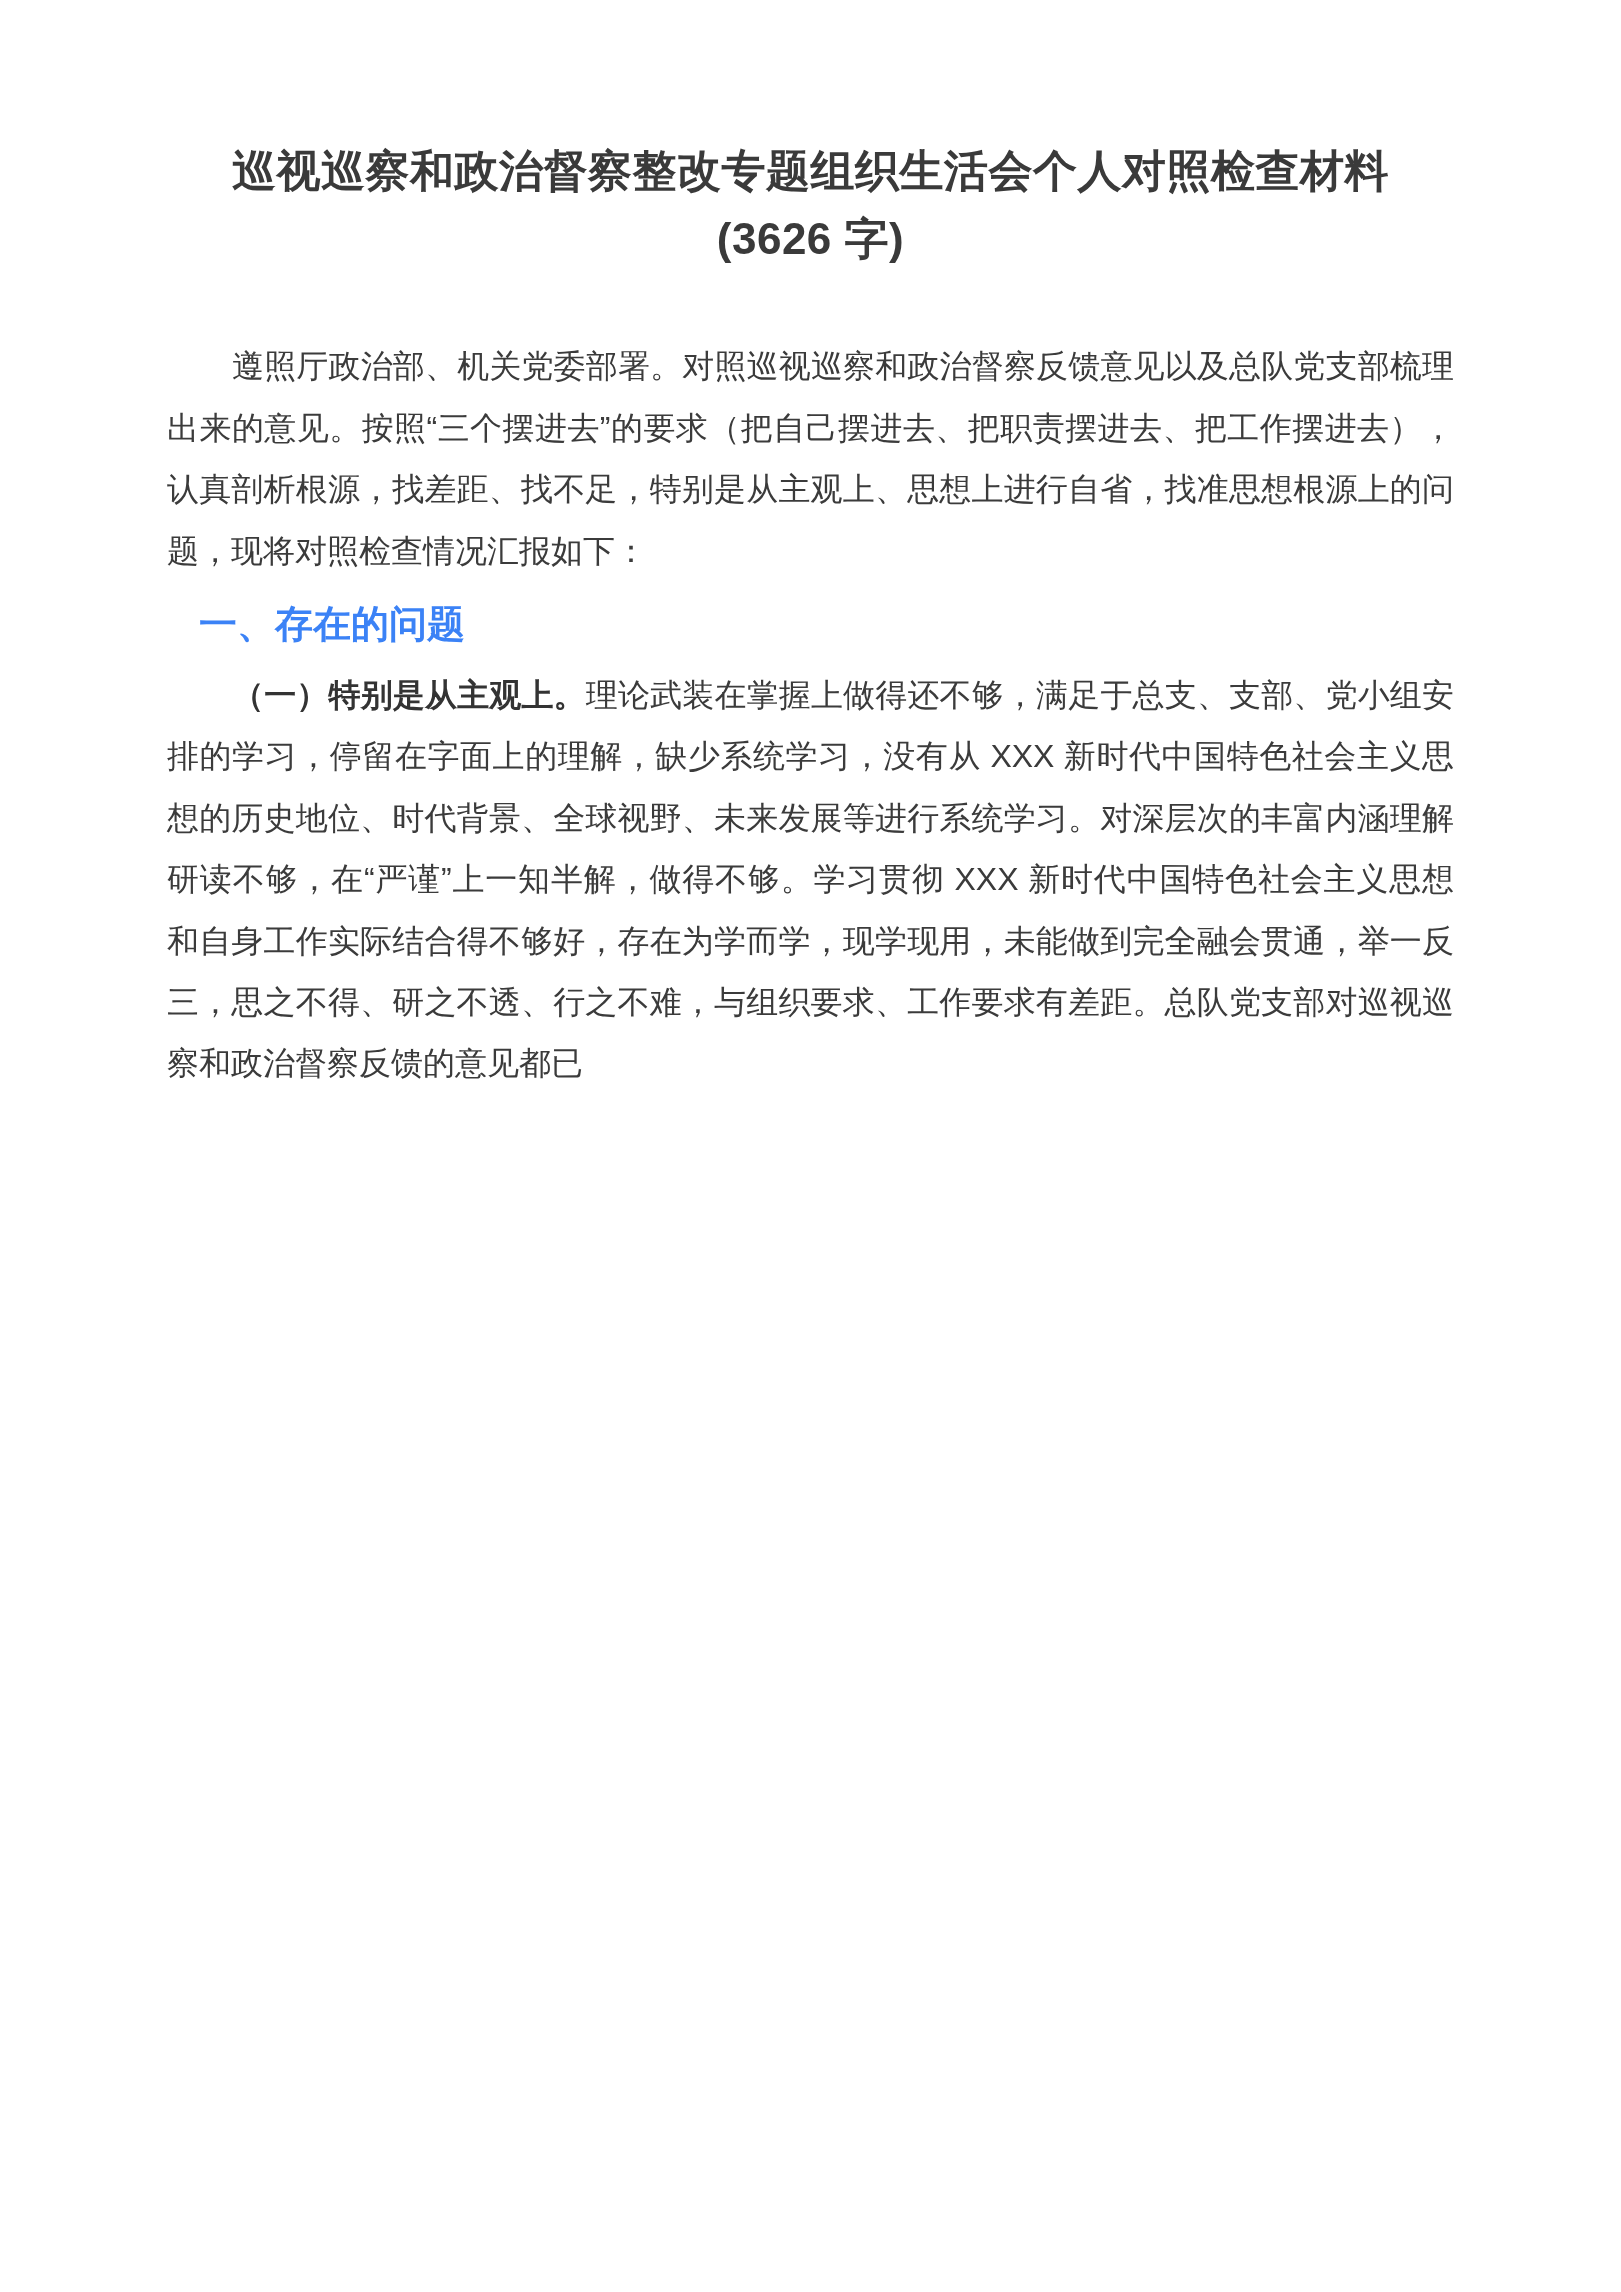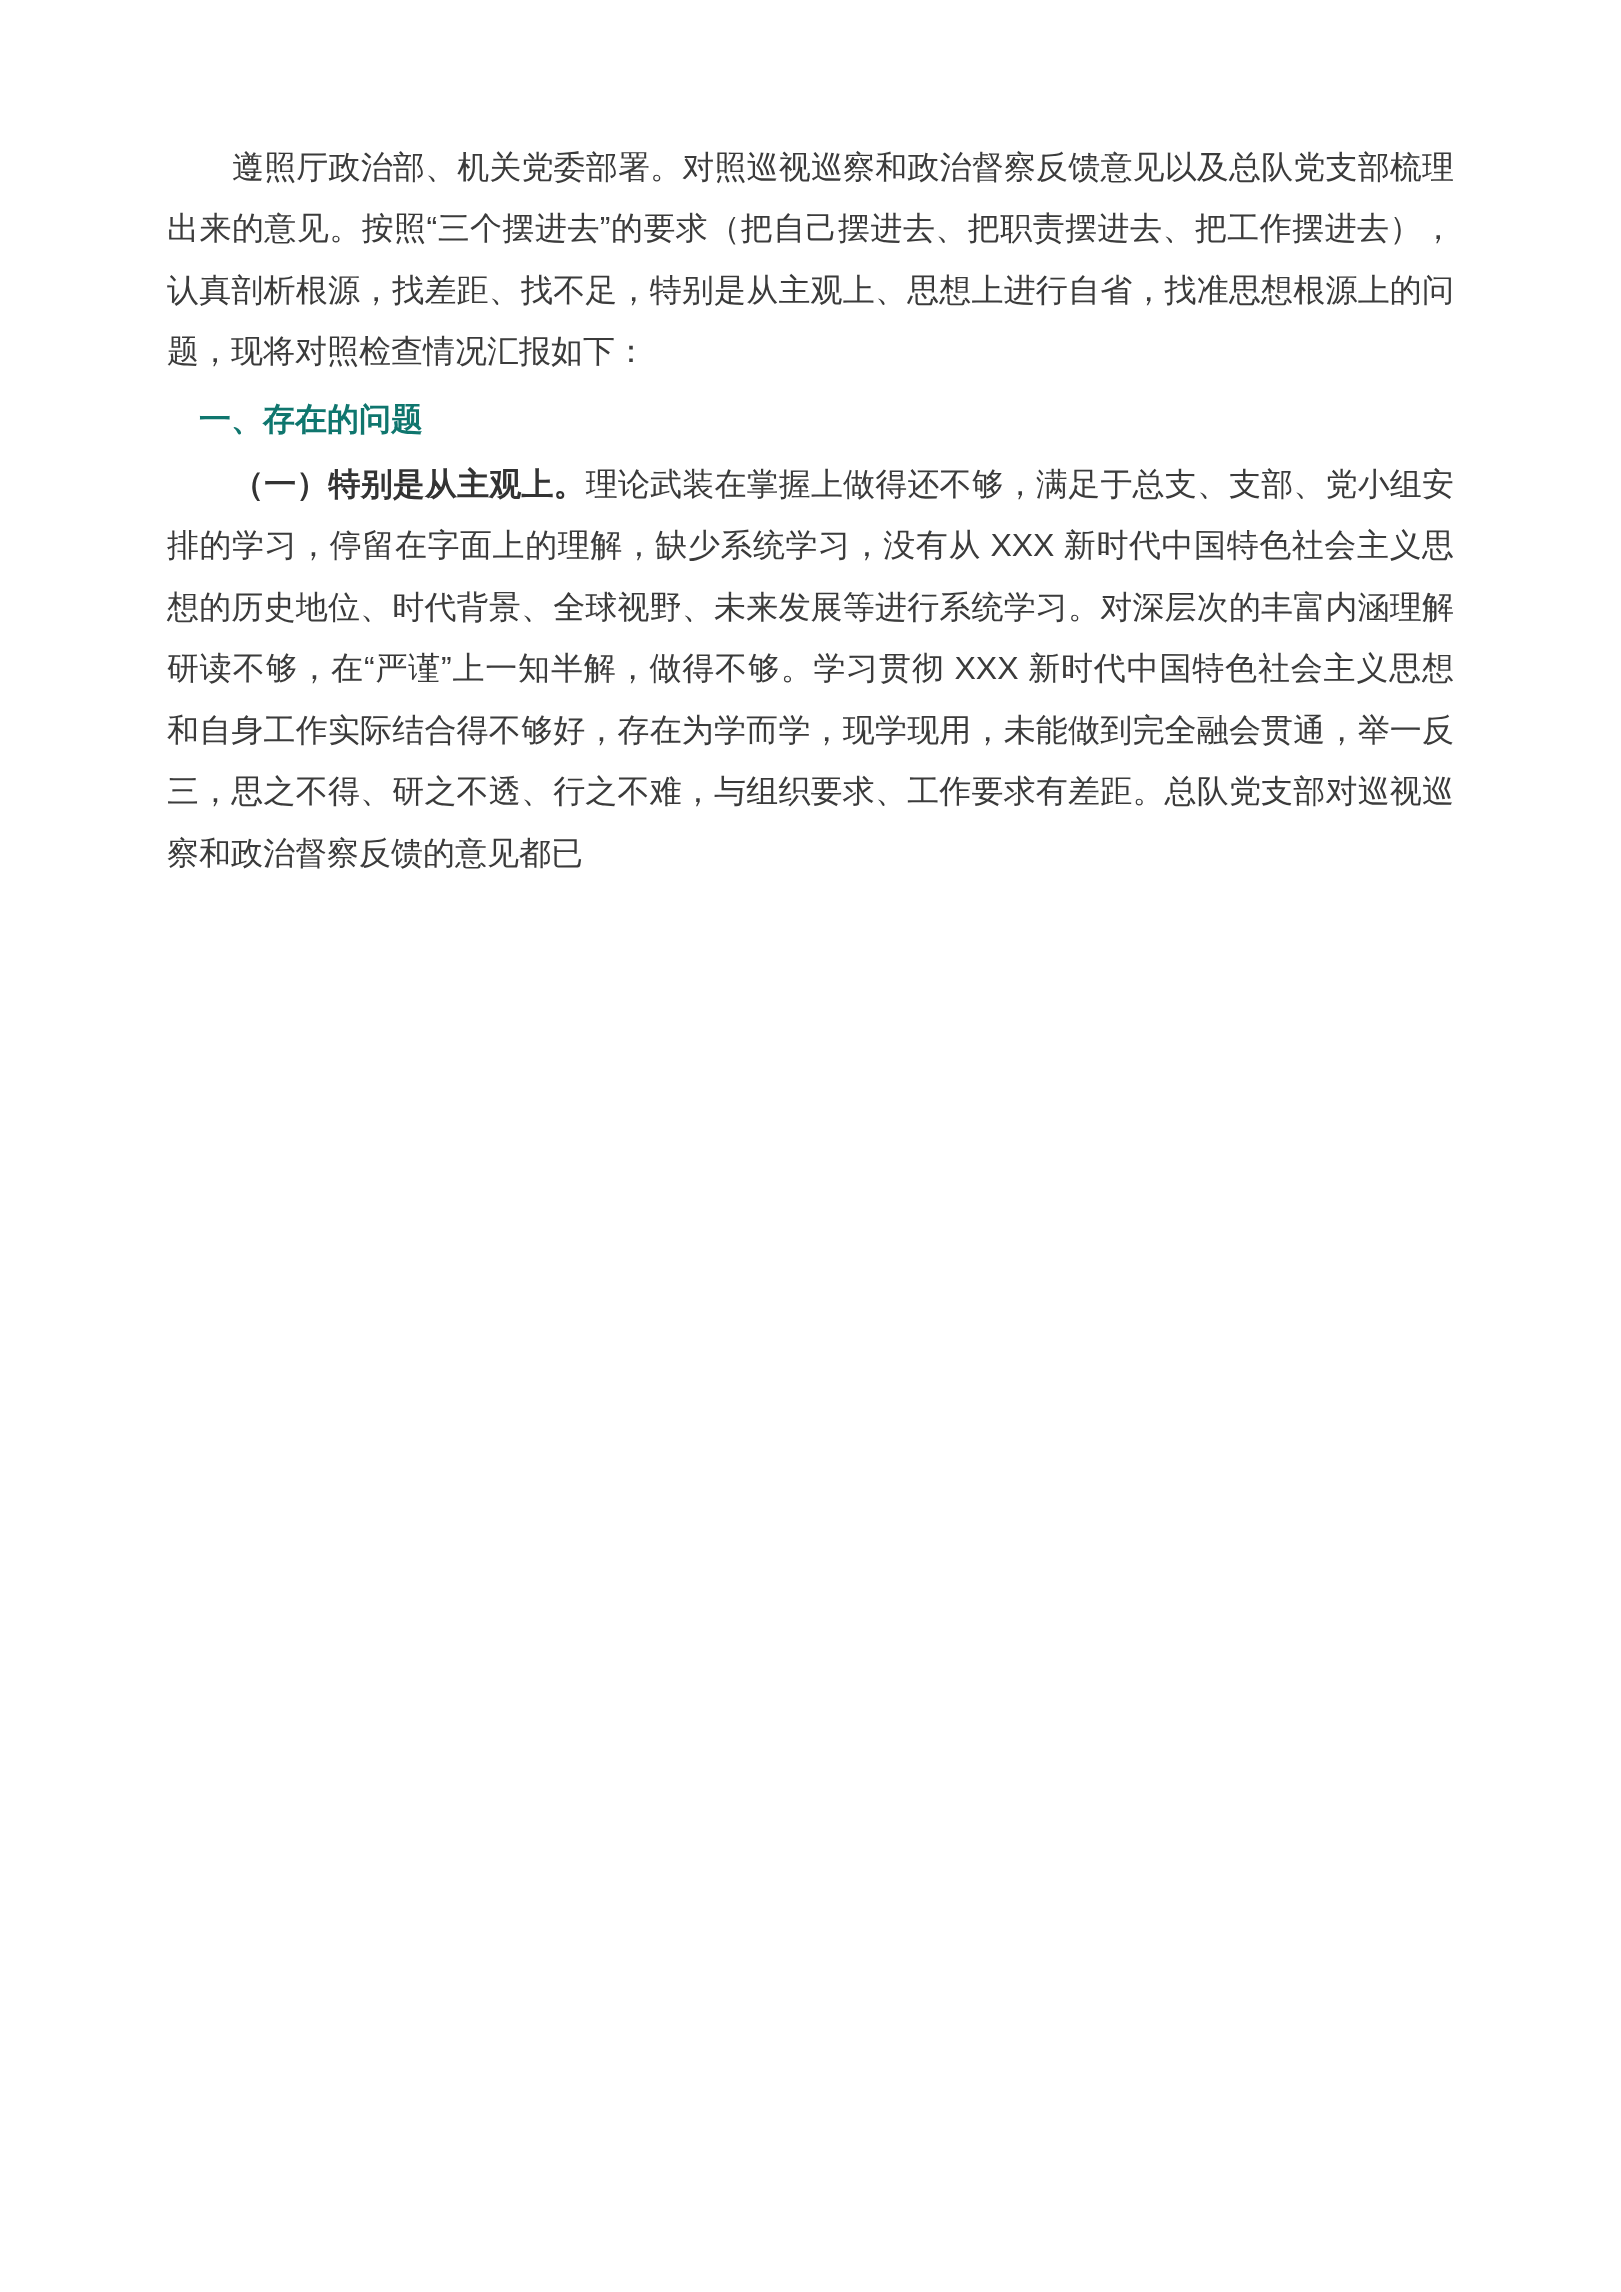--- a/index.html
+++ b/index.html
@@ -37,37 +37,38 @@
   p.body-par {
     font-size: 32px;
     line-height: 1.92;
     margin: 0 0 5.9px 0;
     text-align: justify;
     text-justify: inter-ideograph;
     text-indent: 65px;
     color: #3b3b3b;
   }
   p.heading-1 {
-    font-size: 32px;
+    font-size: 38px;
     font-weight: bold;
     line-height: 1.92;
     margin: 0 0 3.9px 0;
     text-indent: 32px;
-    color: #0f766e;
+    color: #3b82f6;
   }
   .inline-bold {
     font-weight: bold;
     color: #333333;
   }
 </style>
 </head>
 <body>
 
 <div class="page">
 
+  <h1 class="doc-title">巡视巡察和政治督察整改专题组织生活会个人对照检查材料(3626 字)</h1>
 
 
   <p class="body-par">遵照厅政治部、机关党委部署。对照巡视巡察和政治督察反馈意见以及总队党支部梳理出来的意见。按照“三个摆进去”的要求（把自己摆进去、把职责摆进去、把工作摆进去），认真剖析根源，找差距、找不足，特别是从主观上、思想上进行自省，找准思想根源上的问题，现将对照检查情况汇报如下：</p>
 
   <p class="heading-1">一、存在的问题</p>
 
   <p class="body-par"><span class="inline-bold">（一）特别是从主观上。</span><span>理论武装在掌握上做得还不够，满足于总支、支部、党小组安排的学习，停留在字面上的理解，缺少系统学习，没有从 XXX 新时代中国特色社会主义思想的历史地位、时代背景、全球视野、未来发展等进行系统学习。对深层次的丰富内涵理解研读不够，在“严谨”上一知半解，做得不够。学习贯彻 XXX 新时代中国特色社会主义思想和自身工作实际结合得不够好，存在为学而学，现学现用，未能做到完全融会贯通，举一反三，思之不得、研之不透、行之不难，与组织要求、工作要求有差距。总队党支部对巡视巡察和政治督察反馈的意见都已</span></p>
 
 </div>
 

